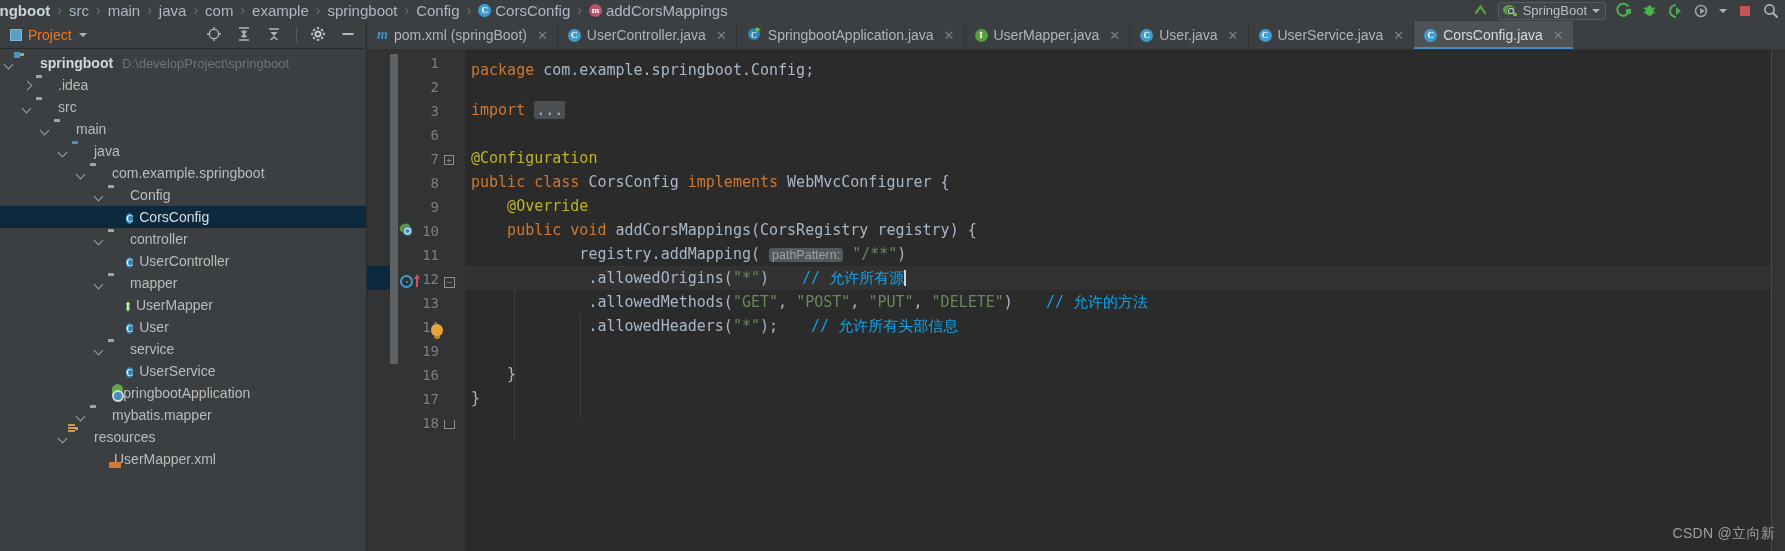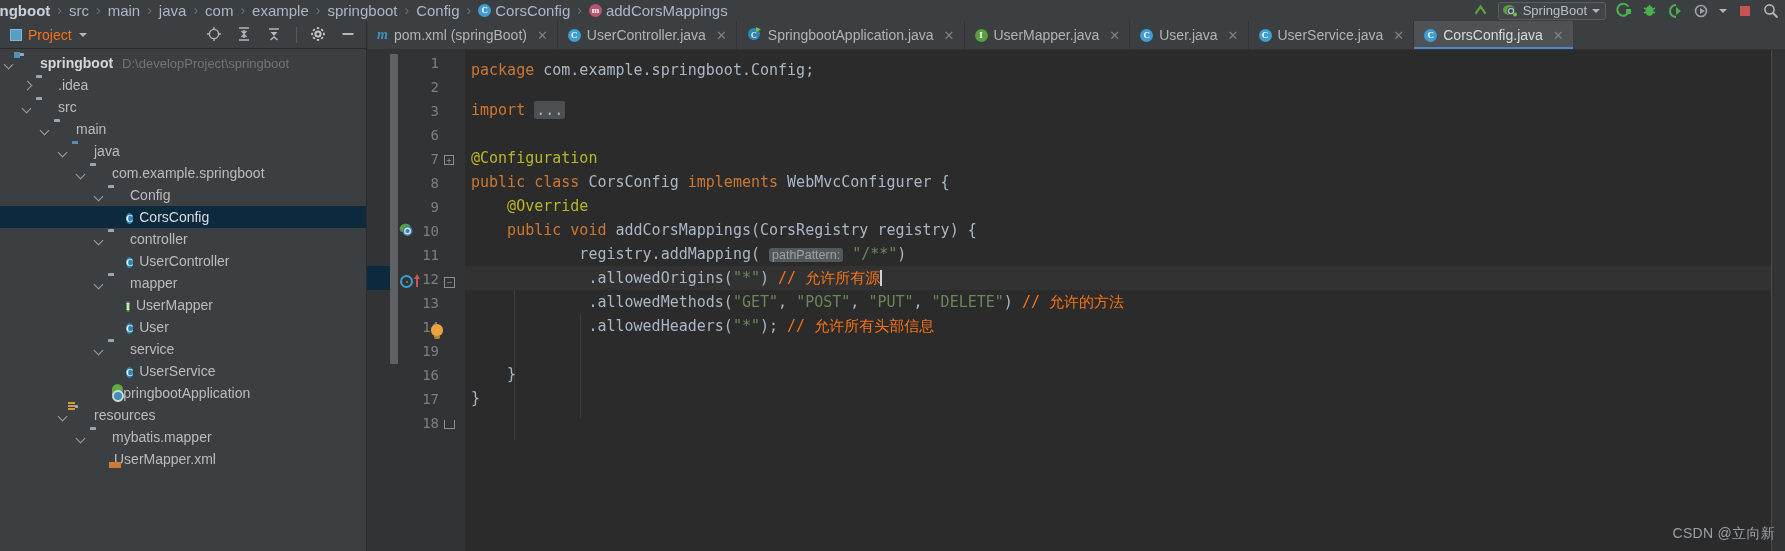--- a/index.html
+++ b/index.html
@@ -192,21 +192,21 @@
     background:#2b2b2b; overflow:hidden;
   }
   .cline{
     position:absolute; left:0; white-space:pre; font-family:"DejaVu Sans Mono", monospace;
     font-size:15px; line-height:24px; color:#a9b7c6;
   }
   .cline.current{ left:0; right:0; background:#323232; }
   .k{ color:#cc7832; }      
   .ann{ color:#bbb529; }    
   .s{ color:#6a8759; }      
-  .c{ color:#f97316; }      
+  .c{ color:#0ea5e9;margin-left:24px; }      
   .t{ color:#a9b7c6; }
   .hint{
     background:#53585b; color:#9aa0a6; font-size:12.5px; border-radius:3px;
     padding:0 3px; font-family:"Liberation Sans", sans-serif;
   }
   .dots{ background:#4b4f51; color:#a9b7c6; border-radius:2px; padding:0 2px; }
   .caretbar{
     display:inline-block; width:1.5px; height:16px; background:#cfd3d6;
     vertical-align:-3px;
   }
@@ -556,30 +556,30 @@
         <span class=""><span class="cico">C</span></span>
         <span>UserService</span>
       </div>
       <div class="trow">
         <span style="display: inline-block; width: 93px; flex: 0 0 auto;"></span>
         <span class="arrow"></span>
         <span class=""><span class="sbico"></span></span>
         <span>SpringbootApplication</span>
       </div>
       <div class="trow">
+        <span style="display: inline-block; width: 75px; flex: 0 0 auto;"></span>
+        <span class="arrow down"></span>
+        <span class="ficon" style="display: inline-block; position: relative; top: 0px;"><span class="folder"></span></span>
+        <span>mybatis.mapper</span>
+      </div>
+      <div class="trow">
         <span style="display: inline-block; width: 57px; flex: 0 0 auto;"></span>
         <span class="arrow down"></span>
         <span class="ficon" style="display: inline-block; position: relative; top: 0px;"><span class="folder res"></span></span>
         <span>resources</span>
-      </div>
-      <div class="trow">
-        <span style="display: inline-block; width: 75px; flex: 0 0 auto;"></span>
-        <span class="arrow down"></span>
-        <span class="ficon" style="display: inline-block; position: relative; top: 0px;"><span class="folder"></span></span>
-        <span>mybatis.mapper</span>
       </div>
       <div class="trow">
         <span style="display: inline-block; width: 93px; flex: 0 0 auto;"></span>
         <span class="arrow"></span>
         <span class=""><span class="xmlico"></span></span>
         <span>UserMapper.xml</span>
       </div>
     </div>
 
   <div class="hsplit"></div>

